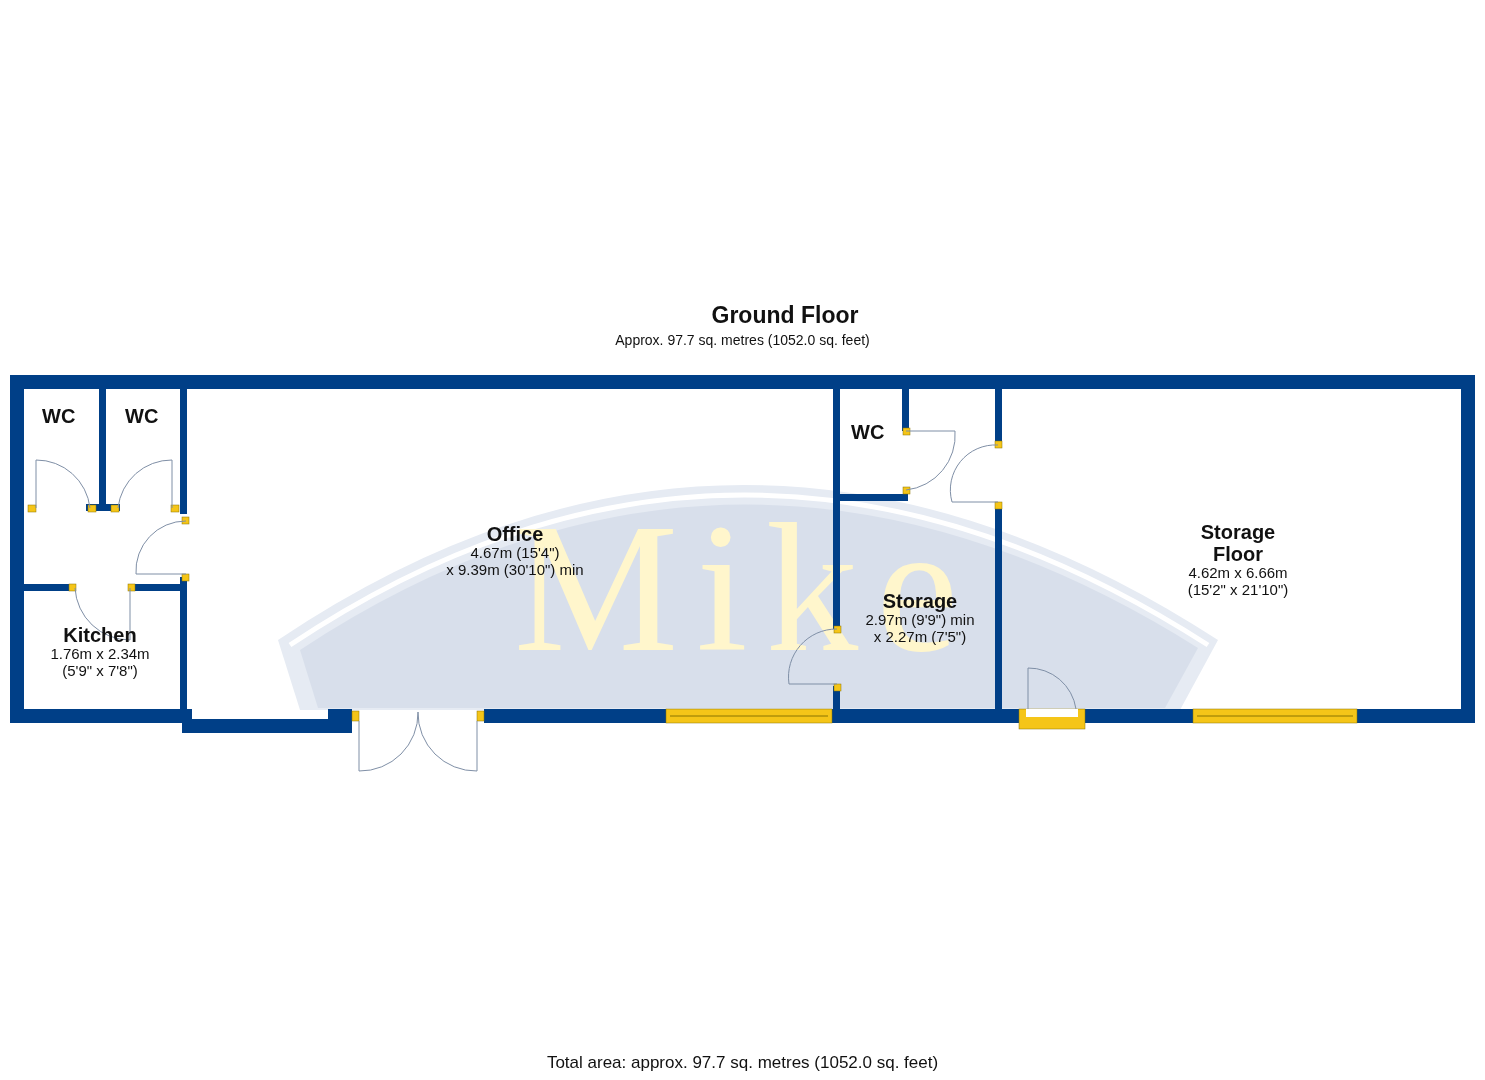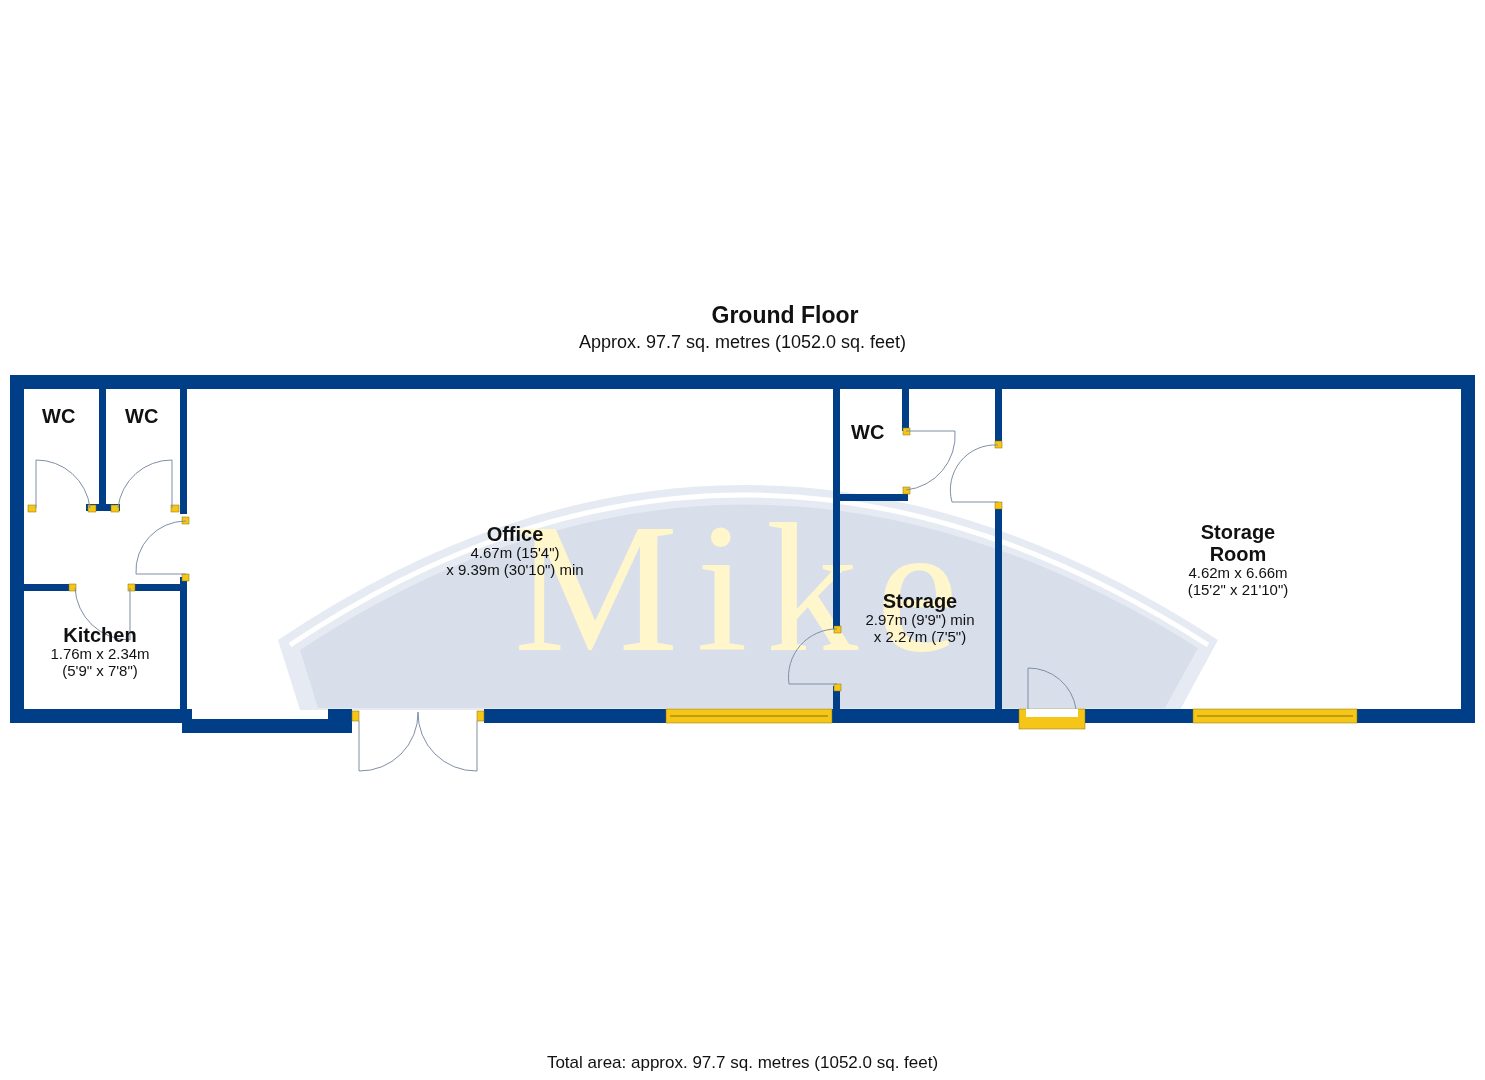--- a/index.html
+++ b/index.html
@@ -1,21 +1,21 @@
 <!DOCTYPE html>
 <html><head>
 <meta charset="utf-8">
 <style>
   html, body { margin: 0; padding: 0; background: #ffffff; }
   body { width: 1485px; height: 1080px; position: relative; overflow: hidden;
          font-family: "Liberation Sans", sans-serif; color: #111; }
   .title { position: absolute; left: 0; width: 1480px; top: 302px; text-align: center;
            font-weight: bold; font-size: 23px; padding-left: 45px; }
   .subtitle { position: absolute; left: 0; width: 1485px; top: 332px; text-align: center;
-              font-size: 18px; }
+              font-size: 14px; }
   .total { position: absolute; left: 0; width: 1485px; top: 1053px; text-align: center;
            font-size: 17px; }
   svg.plan { position: absolute; left: 0; top: 0; }
   .label { position: absolute; text-align: center; line-height: 1.1; margin-top: 37px; }
   .label .name { font-weight: bold; font-size: 20px; display: block; }
   .label .dim { font-size: 15px; display: block; }
   .wc { position: absolute; font-weight: bold; font-size: 20px; }
 </style>
 </head>
 <body>
@@ -128,18 +128,18 @@
 </div>
 
 <div class="label" style="left:840px; width:160px; top:553px;">
   <span class="name">Storage</span>
   <span class="dim">2.97m (9'9") min</span>
   <span class="dim">x 2.27m (7'5")</span>
 </div>
 
 <div class="label" style="left:1148px; width:180px; top:484px;">
   <span class="name">Storage</span>
-  <span class="name">Room</span>
+  <span class="name">Floor</span>
   <span class="dim">4.62m x 6.66m</span>
   <span class="dim">(15'2" x 21'10")</span>
 </div>
 
 <div class="total">Total area: approx. 97.7 sq. metres (1052.0 sq. feet)</div>
 
 </body></html>

